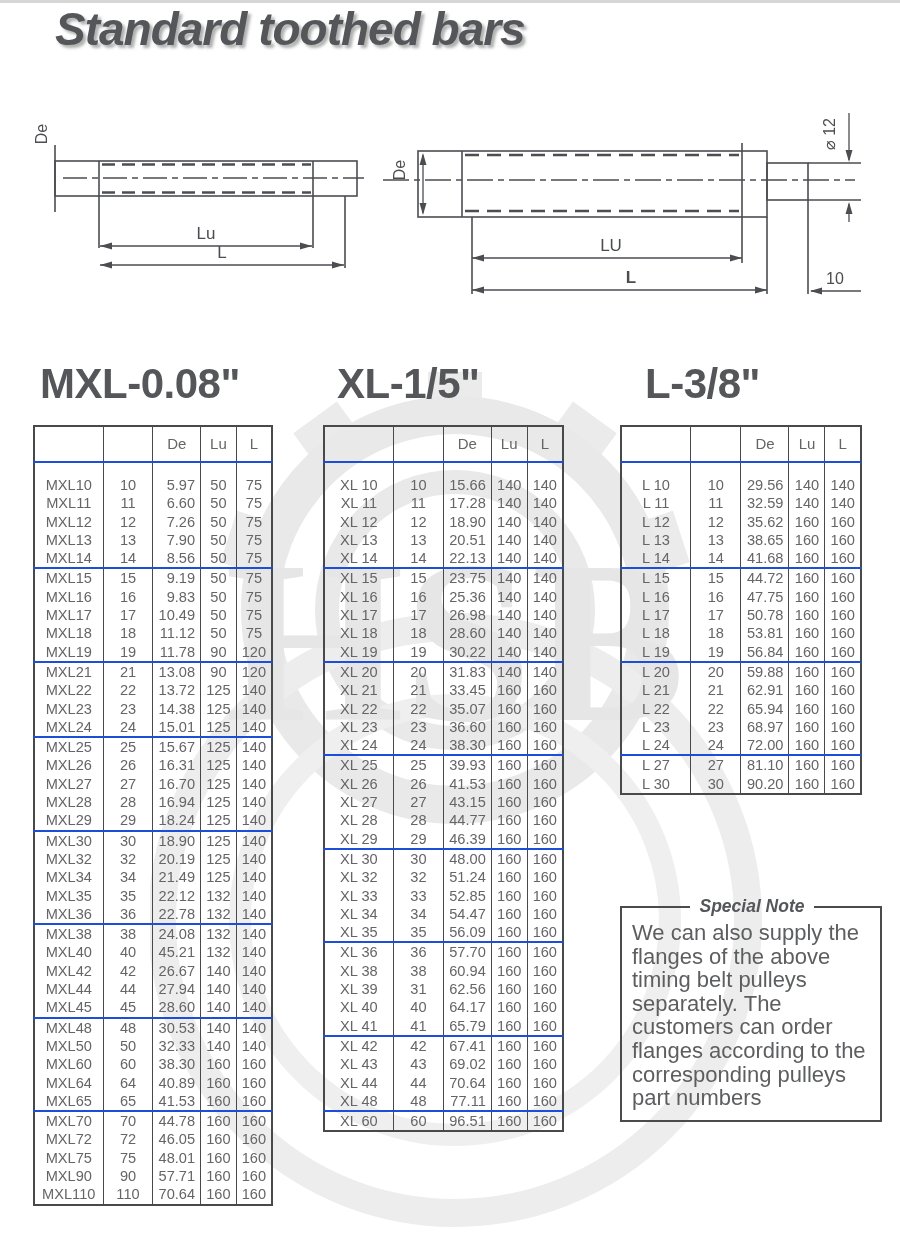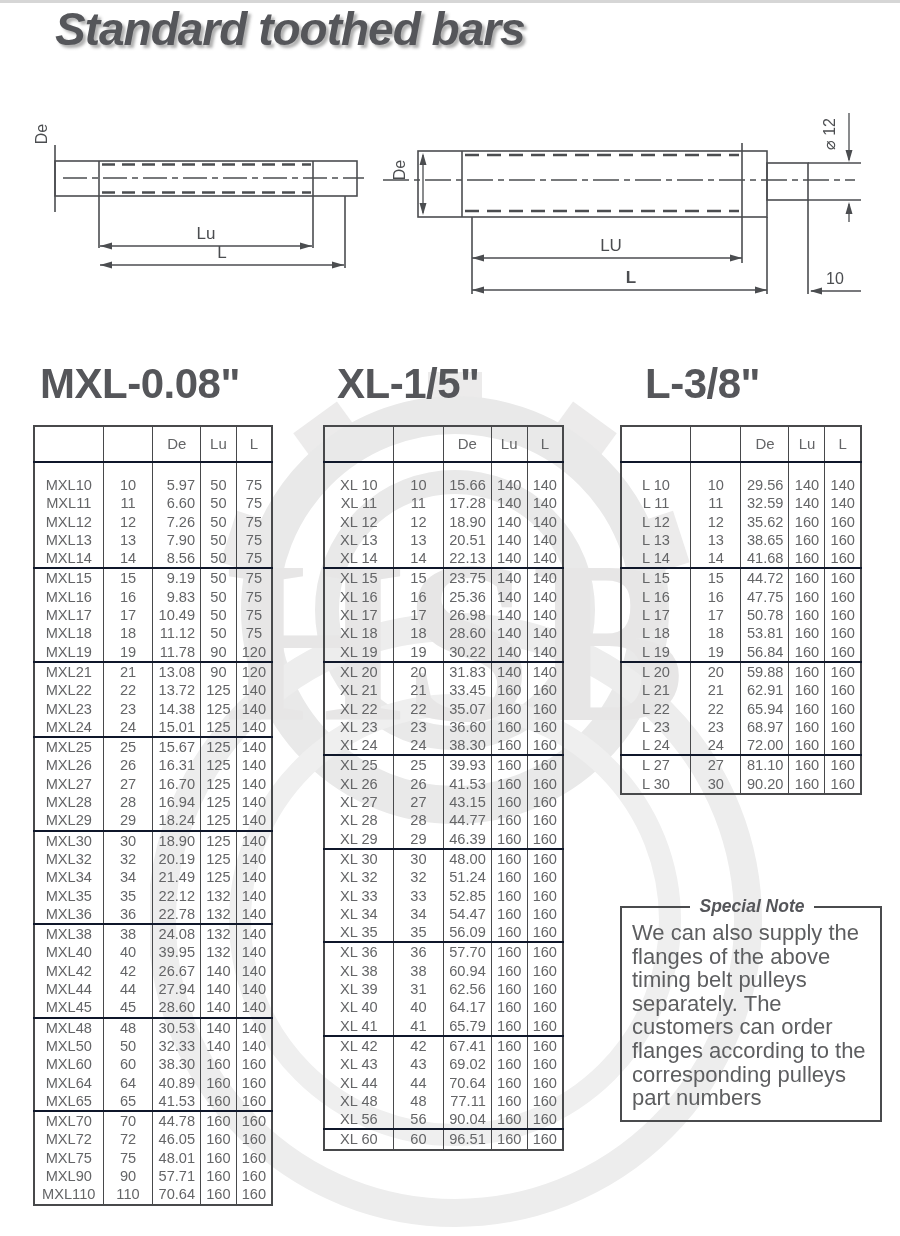--- a/index.html
+++ b/index.html
@@ -40,21 +40,21 @@
   .data-table th,.data-table td{
     border-left:1px solid #48494b;
     padding:0;margin:0;
     font-size:14.6px;color:#646567;
     text-align:center;vertical-align:middle;
     line-height:18.3px;font-weight:normal;
     overflow:hidden;white-space:nowrap;
   }
   .data-table th:first-child,.data-table td:first-child{border-left:none;}
   .data-table thead th{height:34px;font-size:15px;border-bottom:1px solid #48494b;}
-  .data-table tbody{border-top:2px solid #0f172a;margin-left:24px;}
+  .data-table tbody{border-top:2px solid #1d4ed8;margin-left:24px;}
   .data-table tbody:first-of-type tr:first-child td{padding-top:13px;}
   .data-table td:nth-child(3){text-align:right;padding-right:5px;}
   
   .note-box{
     position:absolute;left:620px;top:896px;width:240px;z-index:2;
     border:2px solid #4a4b4d;margin:0;padding:2px 8px 10px 10px;
     background:transparent;
   }
   .note-box legend{
     margin:0 auto;padding:0 9px;
@@ -363,21 +363,21 @@
           <tr>
             <td>MXL38</td>
             <td>38</td>
             <td>24.08</td>
             <td>132</td>
             <td>140</td>
           </tr>
           <tr>
             <td>MXL40</td>
             <td>40</td>
-            <td>39.95</td>
+            <td>45.21</td>
             <td>132</td>
             <td>140</td>
           </tr>
           <tr>
             <td>MXL42</td>
             <td>42</td>
             <td>26.67</td>
             <td>140</td>
             <td>140</td>
           </tr>
@@ -734,27 +734,20 @@
             <td>160</td>
             <td>160</td>
           </tr>
           <tr>
             <td>XL 48</td>
             <td>48</td>
             <td>77.11</td>
             <td>160</td>
             <td>160</td>
           </tr>
-          <tr>
-            <td>XL 56</td>
-            <td>56</td>
-            <td>90.04</td>
-            <td>160</td>
-            <td>160</td>
-          </tr>
         </tbody>
         <tbody>
           <tr>
             <td>XL 60</td>
             <td>60</td>
             <td>96.51</td>
             <td>160</td>
             <td>160</td>
           </tr>
         </tbody>

